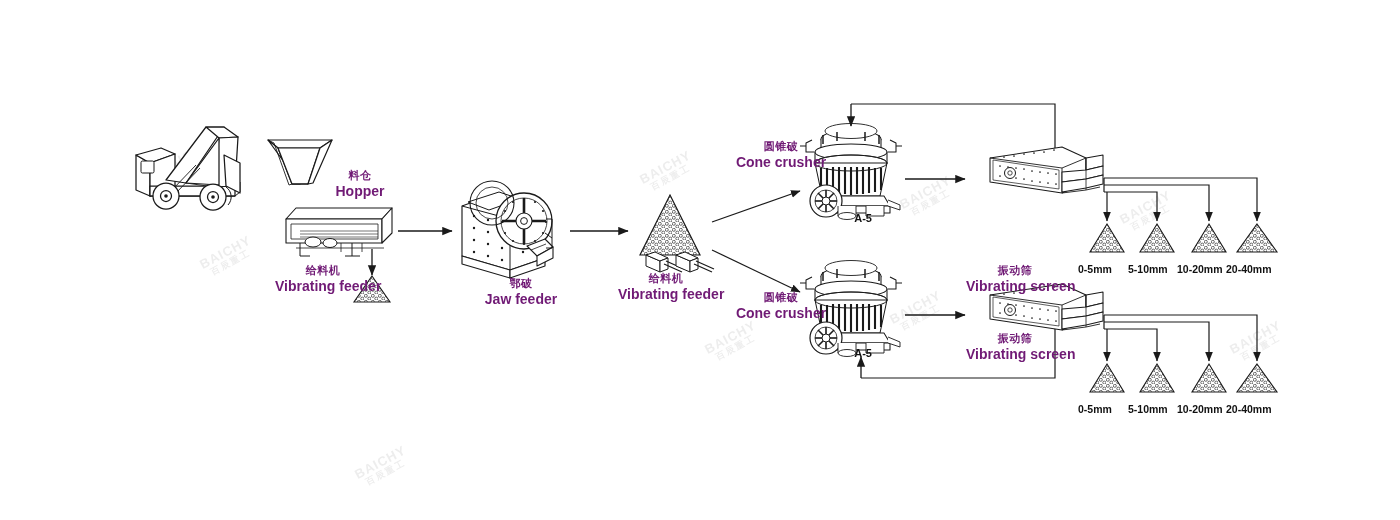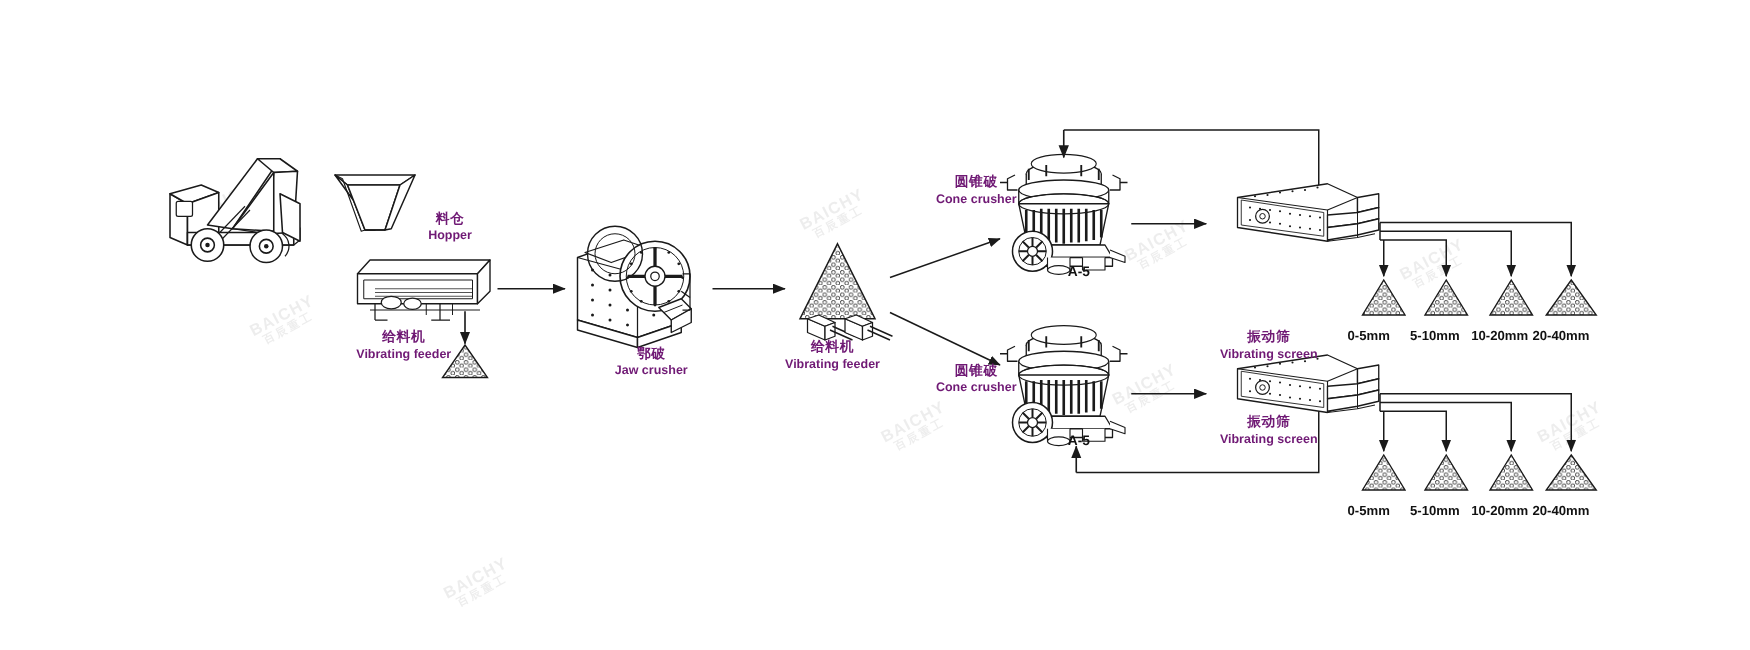--- a/index.html
+++ b/index.html
@@ -26,21 +26,21 @@
     user-select: none;
   }
   .label .cn {
     display: block;
     font-size: 11px;
     font-weight: bold;
     letter-spacing: 0.5px;
   }
   .label .en {
     display: block;
-    font-size: 10px;
+    font-size: 14px;
     font-weight: bold;
   }
   .size-label {
     position: absolute;
     font-size: 10.5px;
     font-weight: bold;
     color: #111;
     text-align: left;
     white-space: nowrap;
   }
@@ -530,21 +530,21 @@
     <span class="en">Hopper</span>
   </div>
 
   <div class="label" style="left:275px; top:264px; width:96px;">
     <span class="cn">给料机</span>
     <span class="en">Vibrating feeder</span>
   </div>
 
   <div class="label" style="left:475px; top:277px; width:92px;">
     <span class="cn">鄂破</span>
-    <span class="en">Jaw crusher</span>
+    <span class="en">Jaw feeder</span>
   </div>
 
   <div class="label" style="left:618px; top:272px; width:96px;">
     <span class="cn">给料机</span>
     <span class="en">Vibrating feeder</span>
   </div>
 
   <div class="label" style="left:735px; top:140px; width:92px;">
     <span class="cn">圆锥破</span>
     <span class="en">Cone crusher</span>

